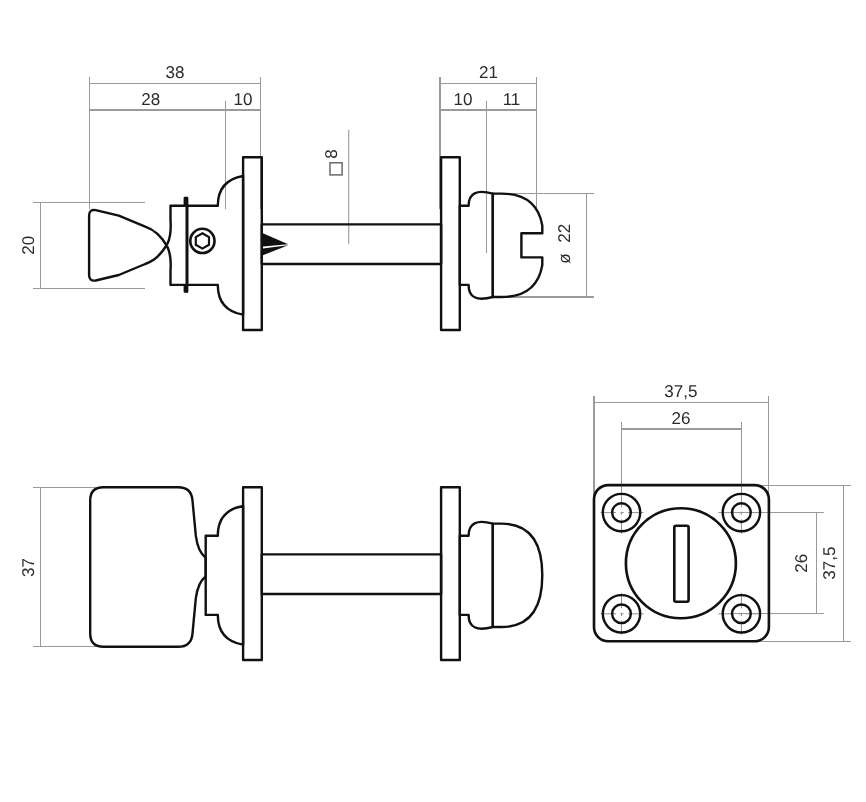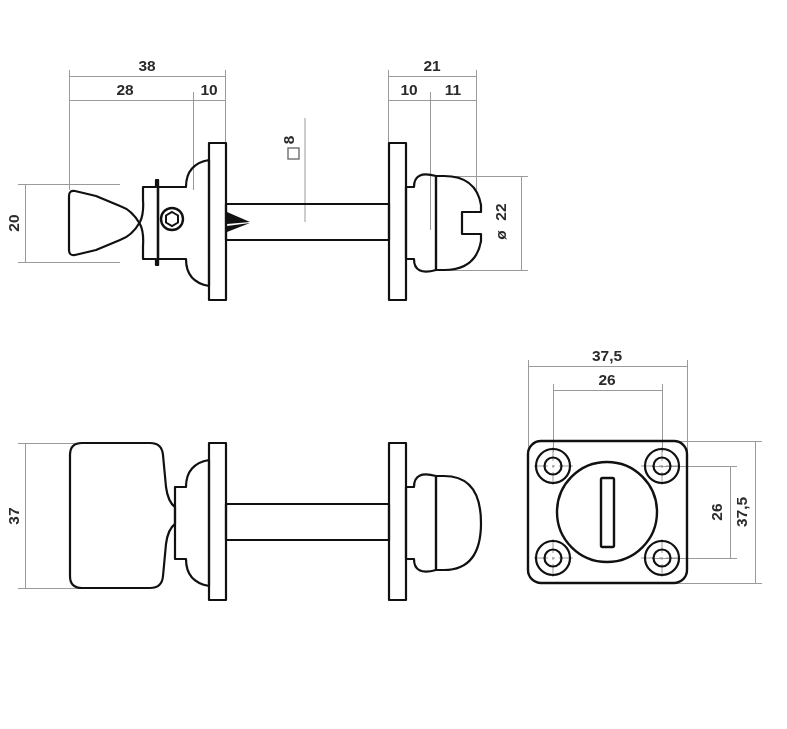--- a/index.html
+++ b/index.html
@@ -1,18 +1,18 @@
 <!DOCTYPE html>
 <html><head>
 <meta charset="utf-8">
 <style>
   html,body{margin:0;padding:0;background:#ffffff;}
   body{width:787px;height:729px;position:relative;overflow:hidden;
        font-family:"Liberation Sans", sans-serif;color:#111;}
-  #sheet{position:absolute;left:0;top:0;width:658px;height:729px;font-weight:bold;}
+  #sheet{position:absolute;left:12px;top:0;width:658px;height:729px;}
   svg{display:block;}
   .dimtxt{font-family:"Liberation Sans", sans-serif;font-size:15.5px;fill:#2b2b2b;}
 </style>
 </head>
 <body>
 
 <div id="sheet">
 <svg width="787" height="729" viewBox="0 0 787 729" xmlns="http://www.w3.org/2000/svg">
 
   <rect x="0" y="0" width="787" height="729" fill="#ffffff"></rect>

